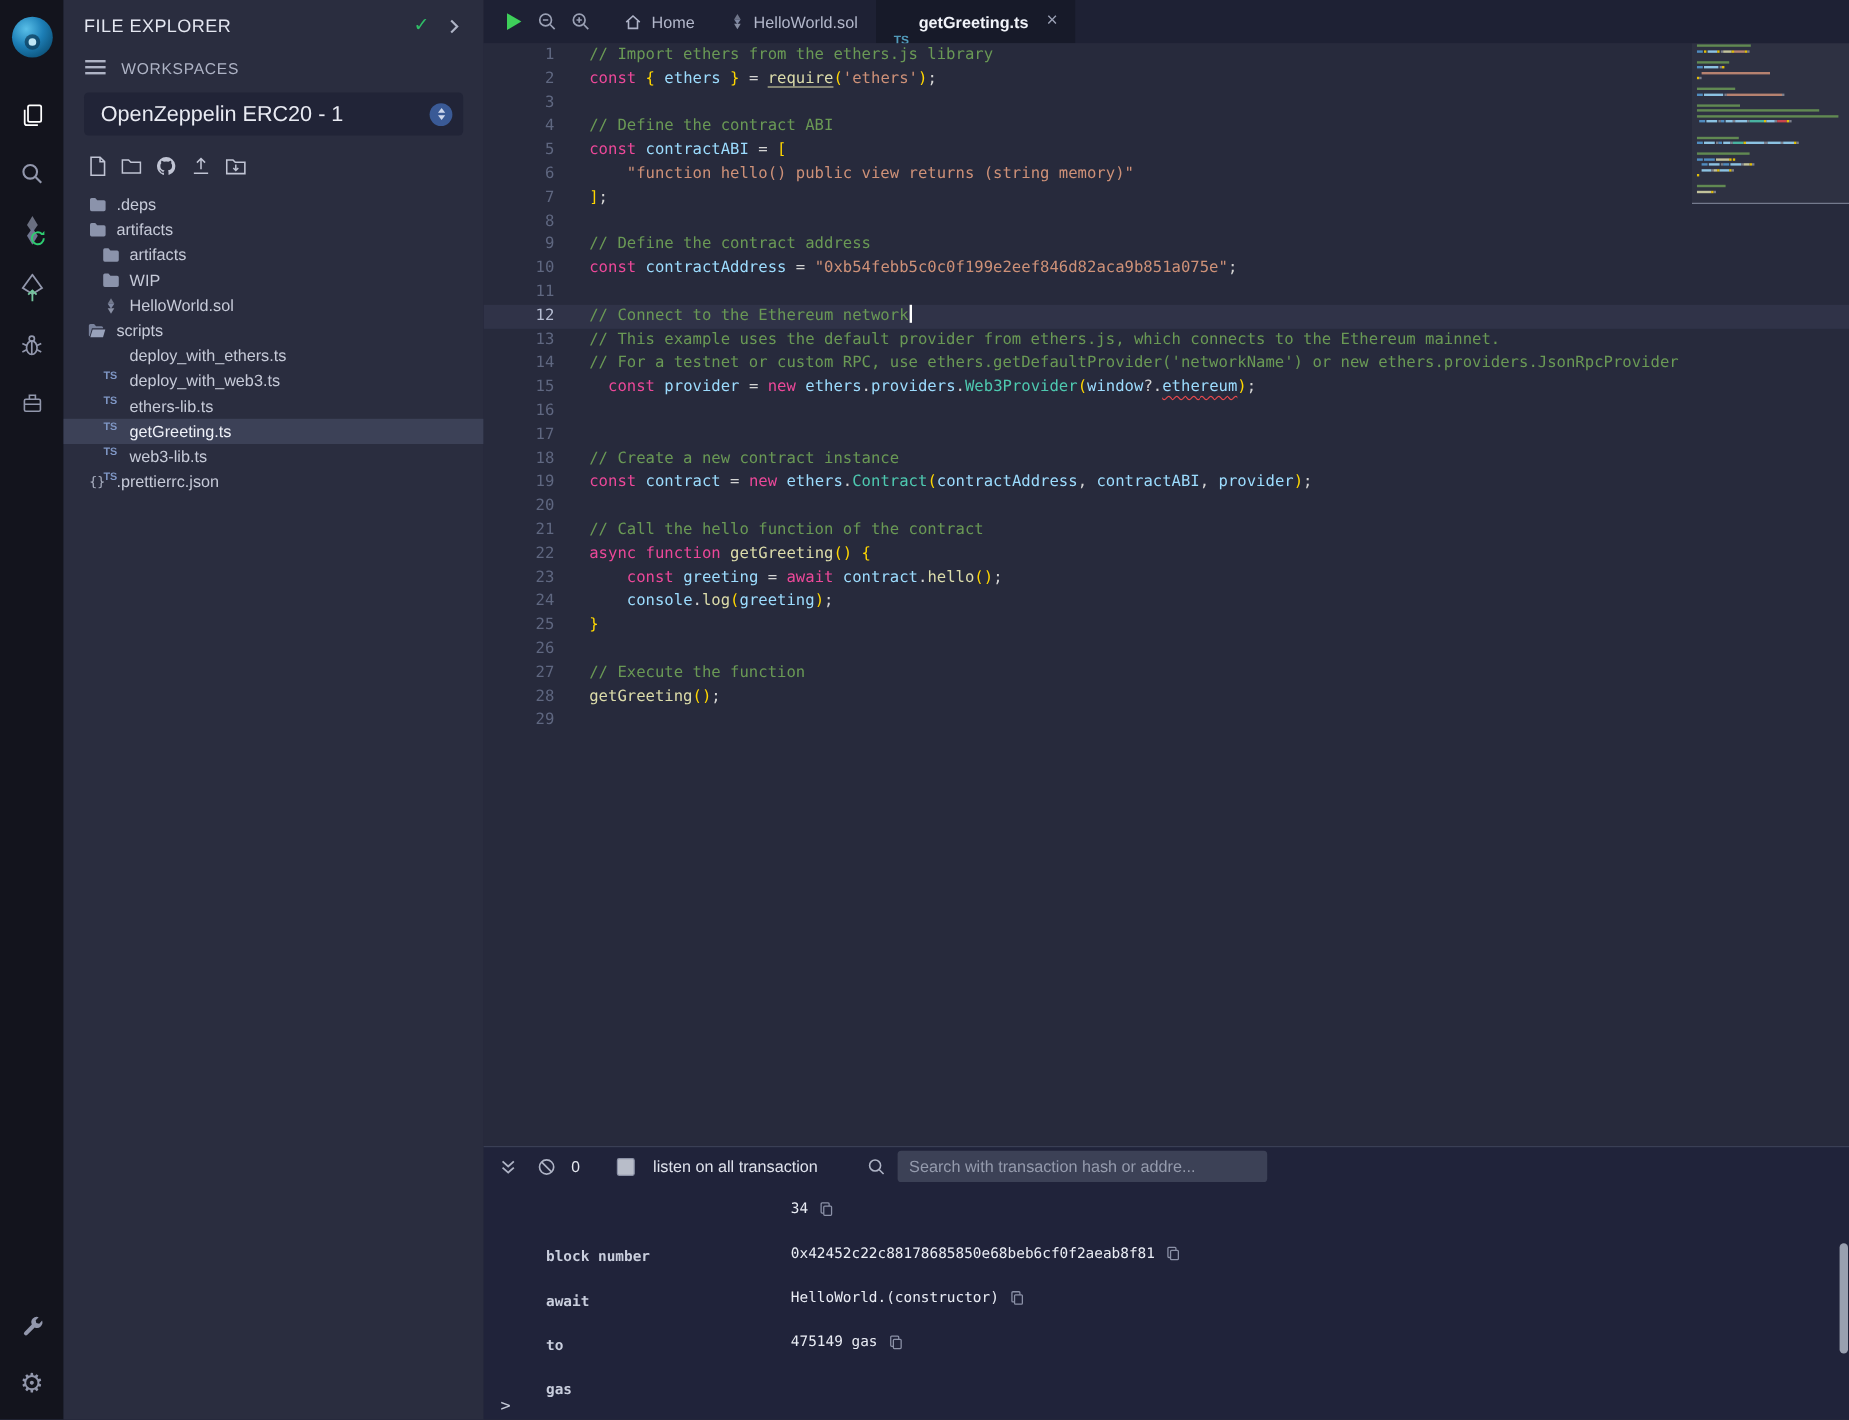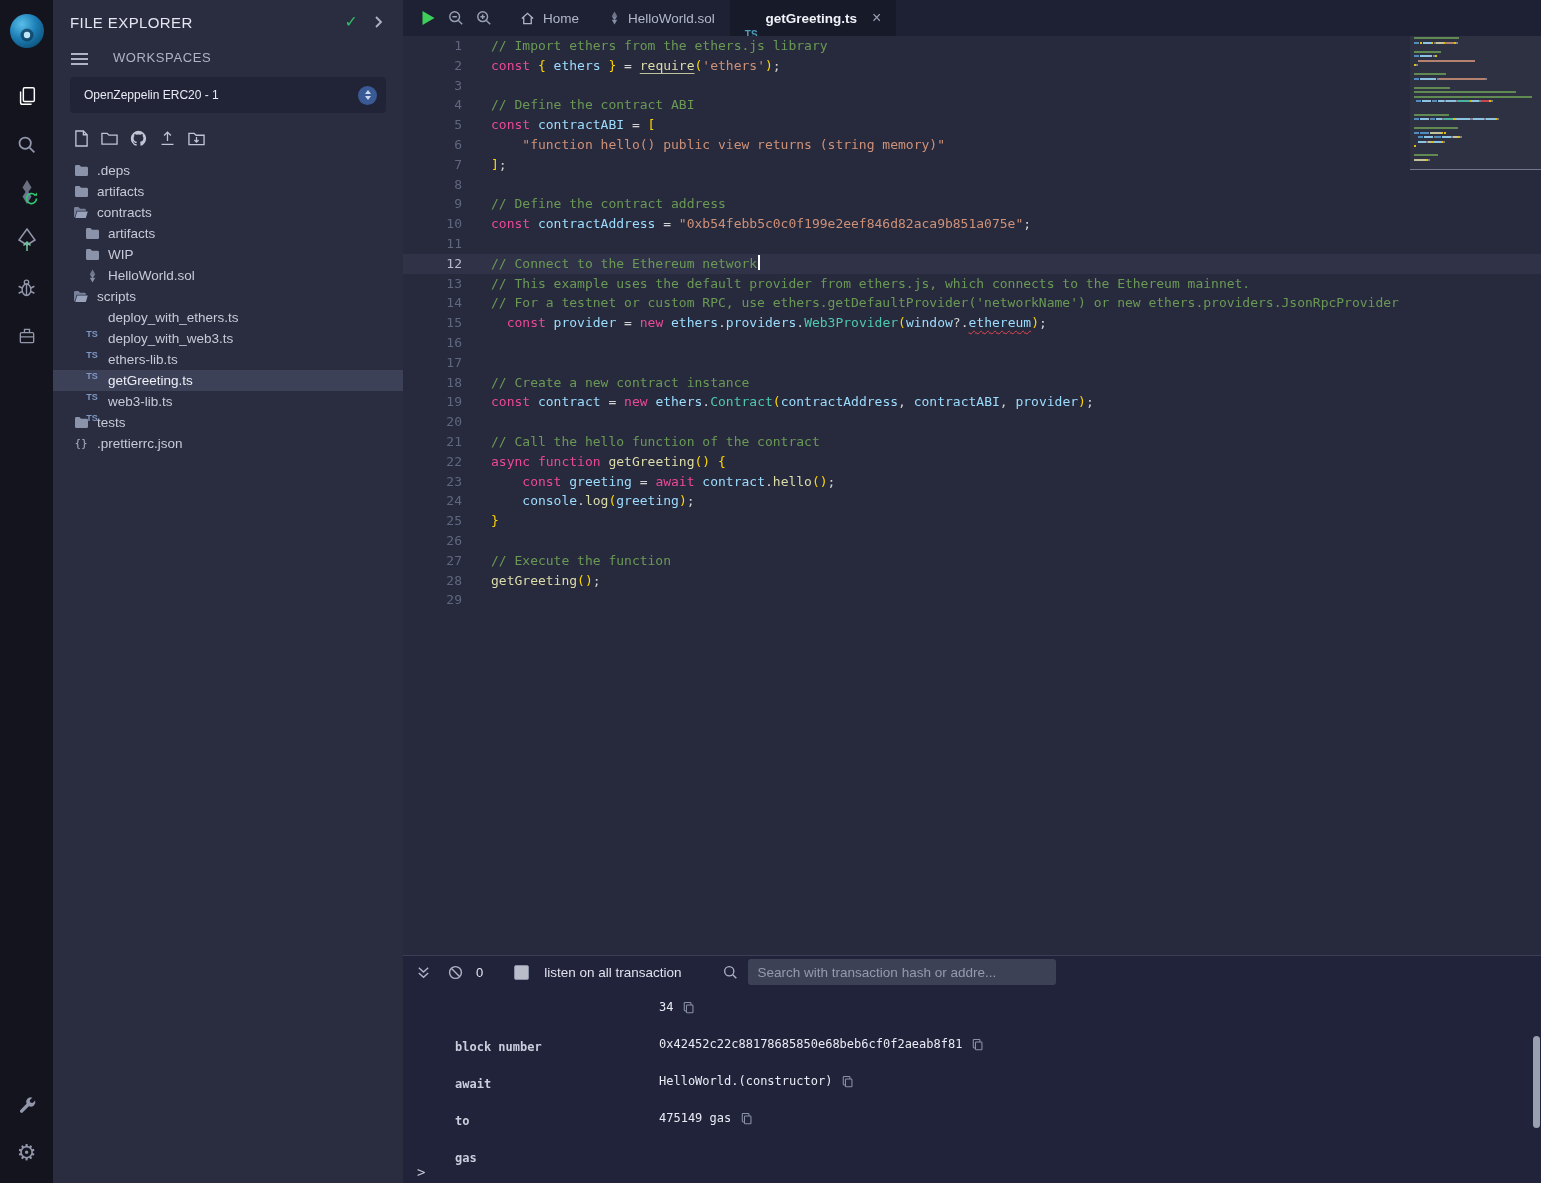--- a/index.html
+++ b/index.html
@@ -13,26 +13,26 @@
   .ib-logo { width:53px; height:46px; display:flex; align-items:center; justify-content:center; margin-bottom:8px; }
   .ib-bottom { margin-top:auto; margin-bottom:6px; }
   .gear-glyph { font-size:22px; color:#9297ac; line-height:1; }
 
   
   .filepanel { width:350px; background:#2a2d3f; flex-shrink:0; display:flex; flex-direction:column; padding-top:9px; }
   .fx-header { display:flex; align-items:center; height:26px; padding:0 20px 0 17px; }
   .fx-title { flex:1; font-size:15px; color:#e4e7f1; letter-spacing:0.4px; }
   .fx-header-icons { display:flex; align-items:center; gap:16px; }
   .check-glyph { color:#2fbe67; font-size:16px; line-height:1; }
-  .ws-row { display:flex; align-items:flex-end; gap:25px; padding-left:18px; margin-top:15px; }
+  .ws-row { display:flex; align-items:flex-start; gap:13px; padding-left:18px; margin-top:15px; }
   .ws-label { font-size:13px; color:#aeb3c5; letter-spacing:0.6px; }
   .hamburger { width:17px; height:12px; border-top:2px solid #aeb3c5; border-bottom:2px solid #aeb3c5; position:relative; }
   .hamburger::after { content:""; position:absolute; left:0; right:0; top:3px; height:2px; background:#aeb3c5; }
   .ws-select { margin:12px 17px 0; height:36px; background:#212437; border-radius:4px; display:flex; align-items:center; padding:0 9px 0 14px; cursor:pointer; }
-  .ws-name { flex:1; font-size:12px; color:#e9ebf3; }
+  .ws-name { flex:1; font-size:18px; color:#e9ebf3; }
   .ws-badge { width:19px; height:19px; border-radius:50%; background:#3a5a96; display:flex; flex-direction:column; align-items:center; justify-content:center; gap:2px; }
   .ws-badge i { display:block; width:0; height:0; border-left:3.5px solid transparent; border-right:3.5px solid transparent; }
   .ws-badge .up { border-bottom:4px solid #cfd9ee; }
   .ws-badge .dn { border-top:4px solid #cfd9ee; }
   .fx-actions { display:flex; align-items:center; gap:12px; padding-left:21px; margin-top:17px; }
   .fx-actions span { display:flex; cursor:pointer; }
 
   .tree { margin-top:13px; font-size:13.5px; color:#c6cad8; }
   .tree-row { height:21px; display:flex; align-items:center; gap:8px; cursor:pointer; white-space:nowrap; }
   .tree-row.selected { background:#3c4157; color:#eef0f7; }
@@ -225,29 +225,20 @@
           <span>.deps</span>
         </div>
         <div class="tree-row" style="padding-left: 20px;">
           <span class="tree-icon">
             <svg width="15" height="13" viewBox="0 0 16 14">
               <path d="M1 2.5A1.5 1.5 0 0 1 2.5 1h3.2l1.8 2h6A1.5 1.5 0 0 1 15 4.5v7A1.5 1.5 0 0 1 13.5 13h-11A1.5 1.5 0 0 1 1 11.5z" fill="#8b93ab"></path>
             </svg>
           </span>
           <span>artifacts</span>
         </div>
-        <div class="tree-row" style="padding-left: 20px;">
-          <span class="tree-icon">
-            <svg width="16" height="13" viewBox="0 0 17 14">
-              <path d="M1 2.5A1.5 1.5 0 0 1 2.5 1h3.2l1.8 2h4.8A1.5 1.5 0 0 1 13.8 4.5V5H3.8l-2 7h-.3A1.5 1.5 0 0 1 1 10.5z" fill="#79829c"></path>
-              <path d="M4.4 6h11.4l-2.1 7H2.3z" fill="#99a2bb"></path>
-            </svg>
-          </span>
-          <span>contracts</span>
-        </div>
         <div class="tree-row" style="padding-left: 31px;">
           <span class="tree-icon">
             <svg width="15" height="13" viewBox="0 0 16 14">
               <path d="M1 2.5A1.5 1.5 0 0 1 2.5 1h3.2l1.8 2h6A1.5 1.5 0 0 1 15 4.5v7A1.5 1.5 0 0 1 13.5 13h-11A1.5 1.5 0 0 1 1 11.5z" fill="#8b93ab"></path>
             </svg>
           </span>
           <span>artifacts</span>
         </div>
         <div class="tree-row" style="padding-left: 31px;">
           <span class="tree-icon">
@@ -298,28 +289,20 @@
           <span class="tree-icon">
             <span class="ts-badge">TS</span>
           </span>
           <span>getGreeting.ts</span>
         </div>
         <div class="tree-row" style="padding-left: 31px;">
           <span class="tree-icon">
             <span class="ts-badge">TS</span>
           </span>
           <span>web3-lib.ts</span>
-        </div>
-        <div class="tree-row" style="padding-left: 20px;">
-          <span class="tree-icon">
-            <svg width="15" height="13" viewBox="0 0 16 14">
-              <path d="M1 2.5A1.5 1.5 0 0 1 2.5 1h3.2l1.8 2h6A1.5 1.5 0 0 1 15 4.5v7A1.5 1.5 0 0 1 13.5 13h-11A1.5 1.5 0 0 1 1 11.5z" fill="#8b93ab"></path>
-            </svg>
-          </span>
-          <span>tests</span>
         </div>
         <div class="tree-row" style="padding-left: 20px;">
           <span class="tree-icon">
             <span class="json-badge">{}</span>
           </span>
           <span>.prettierrc.json</span>
         </div>
       </div>
   </div>
 

